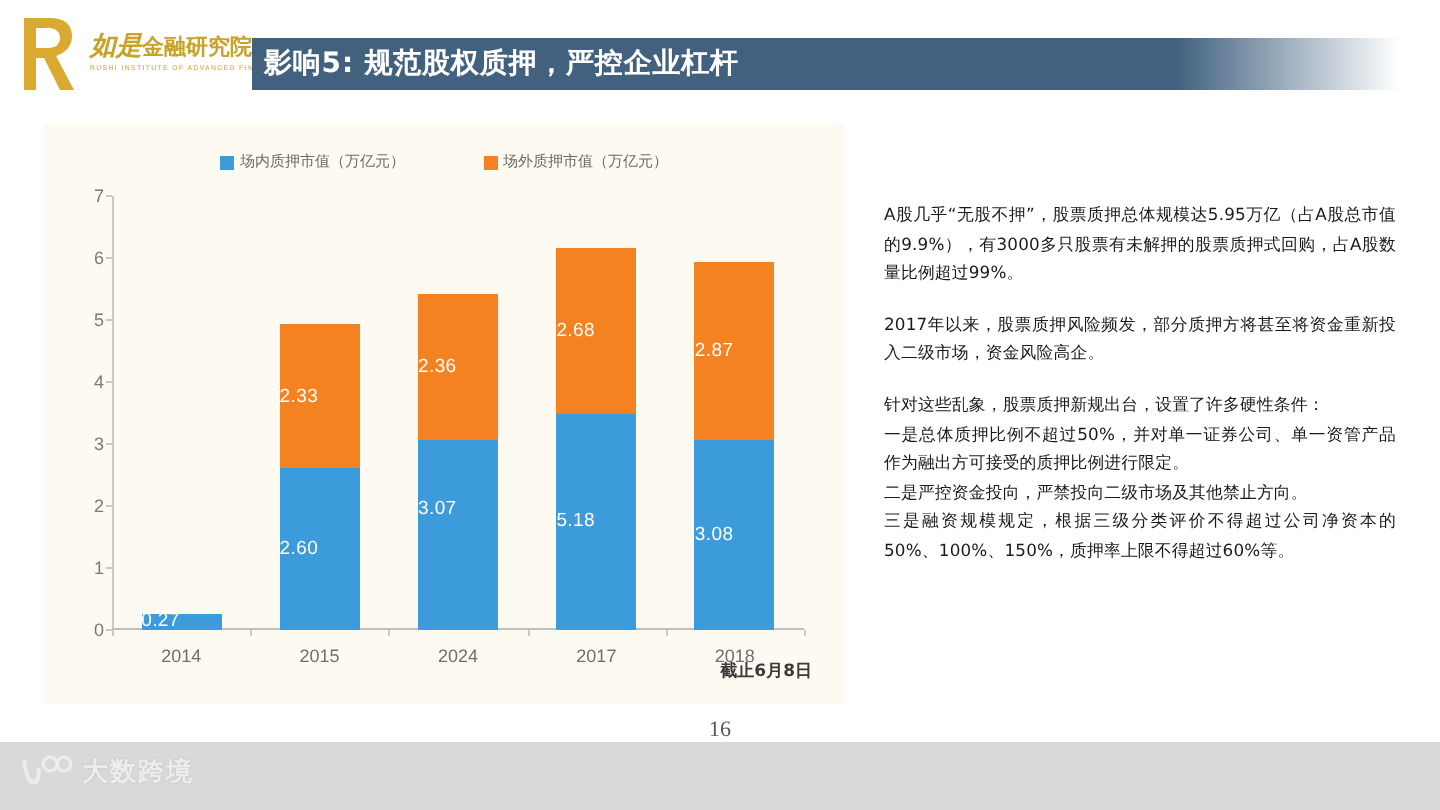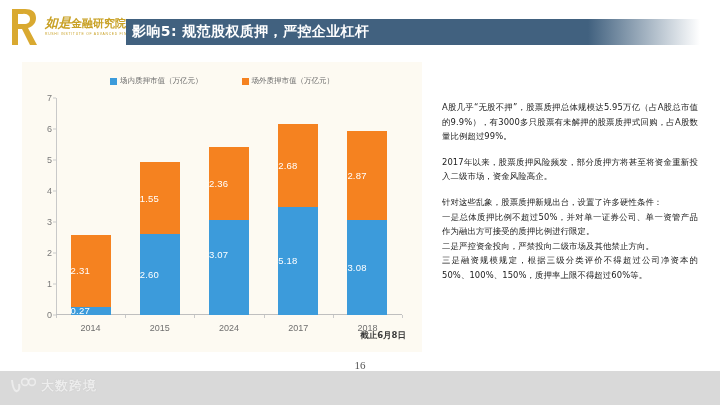--- a/index.html
+++ b/index.html
@@ -224,32 +224,29 @@
           <div class="ytick" style="top: 31px;">6</div>
           <div class="ytick-mark" style="top: 31px;"></div>
           <div class="ytick" style="top: 0px;">7</div>
           <div class="ytick-mark" style="top: 0px;"></div>
         </div>
       <div id="bars">
           <div class="bar-group" style="left: 14.6px; width: 40px; height: 79.98px;">
             <div class="seg seg-blue" style="bottom: 0px; height: 8.37px; background: rgb(60, 155, 219);">
               <span class="seg-label">0.27</span>
             </div>
-            <div class="seg seg-orange" style="bottom: 8.37px; height: 71.61px; background: rgb(245, 130, 32);">
-              <span class="seg-label">2.31</span>
-            </div>
             <div class="xlabel">2014</div>
           </div>
           <div class="xtick-mark" style="left: 0px;"></div>
           <div class="bar-group" style="left: 83.8px; width: 40px; height: 152.83px;">
             <div class="seg seg-blue" style="bottom: 0px; height: 80.6px; background: rgb(60, 155, 219);">
               <span class="seg-label">2.60</span>
             </div>
             <div class="seg seg-orange" style="bottom: 80.6px; height: 72.23px; background: rgb(245, 130, 32);">
-              <span class="seg-label">1.55</span>
+              <span class="seg-label">2.33</span>
             </div>
             <div class="xlabel">2015</div>
           </div>
           <div class="xtick-mark" style="left: 69.2px;"></div>
           <div class="bar-group" style="left: 153px; width: 40px; height: 168.33px;">
             <div class="seg seg-blue" style="bottom: 0px; height: 122px; background: rgb(60, 155, 219);">
               <span class="seg-label">3.07</span>
             </div>
             <div class="seg seg-orange" style="bottom: 95.17px; height: 73.16px; background: rgb(245, 130, 32);">
               <span class="seg-label">2.36</span>

